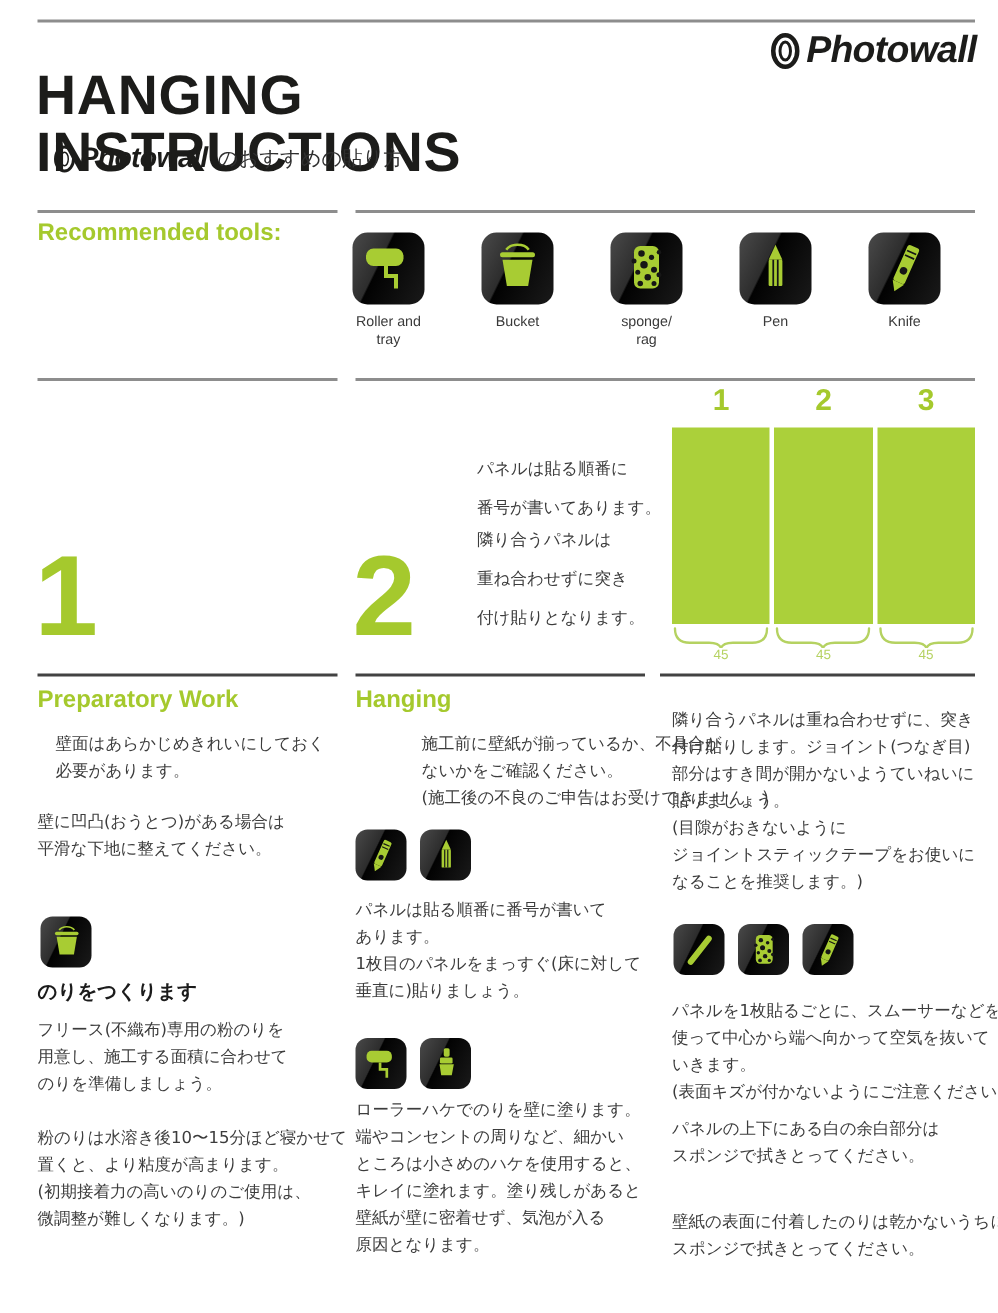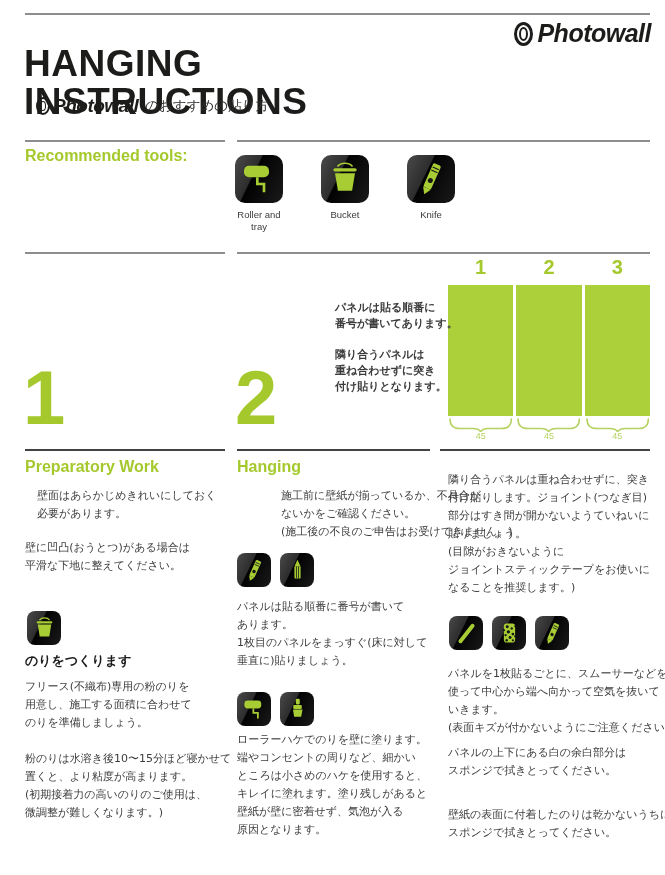--- a/index.html
+++ b/index.html
@@ -61,21 +61,21 @@
   
   .panel-numbers{position:absolute;left:448px;top:256px;width:202px;display:flex;gap:3px;}
   .panel-num{flex:1;text-align:center;font-family:"Liberation Sans",sans-serif;font-size:20px;font-weight:bold;color:var(--green);}
   .panels{position:absolute;left:448px;top:285px;width:202px;height:131px;display:flex;gap:3px;}
   .panel{flex:1;background:var(--panel);}
   .braces{position:absolute;left:448px;top:418px;width:202px;display:flex;gap:3px;height:14px;}
   .brace{flex:1;}
   .brace svg{width:100%;height:14px;display:block;}
   .width-labels{position:absolute;left:448px;top:431px;width:202px;display:flex;gap:3px;}
   .wlabel{flex:1;text-align:center;font-size:9px;color:var(--brace);font-family:"Liberation Sans",sans-serif;}
-  .note{position:absolute;left:335px;font-size:11px;line-height:16px;white-space:pre-line;width:max-content;color:var(--body);font-weight:bold;}
+  .note{position:absolute;left:318px;font-size:11px;line-height:26px;white-space:pre-line;width:max-content;color:var(--body);}
   .note1{top:300px;}
   .note2{top:347px;}
   
   .bignum{position:absolute;font-family:"Liberation Sans",sans-serif;font-weight:bold;font-size:76px;line-height:1;color:var(--green);}
   .n1{left:23px;top:360px;}
   .n2{left:235px;top:360px;}
   .colhead{position:absolute;font-family:"Liberation Sans",sans-serif;font-size:16px;font-weight:bold;color:var(--green);}
   .h1{left:25px;top:458px;}
   .h2{left:237px;top:458px;}
   .para{position:absolute;font-size:11px;line-height:18px;color:var(--body);white-space:pre-line;width:max-content;}
@@ -195,20 +195,37 @@
       <div class="tile">
           <svg>
             <use href="#i-bucket"></use>
           </svg>
         </div>
       <div class="tool-label">Bucket</div>
     </div>
     <div class="tool">
       <div class="tile">
           <svg>
+            <use href="#i-sponge"></use>
+          </svg>
+        </div>
+      <div class="tool-label">sponge/
+rag</div>
+    </div>
+    <div class="tool">
+      <div class="tile">
+          <svg>
+            <use href="#i-pencil"></use>
+          </svg>
+        </div>
+      <div class="tool-label">Pen</div>
+    </div>
+    <div class="tool">
+      <div class="tile">
+          <svg>
             <use href="#i-knife"></use>
           </svg>
         </div>
       <div class="tool-label">Knife</div>
     </div>
   </div>
 
   <div class="rule r3a"></div>
   <div class="rule r3b"></div>
 

